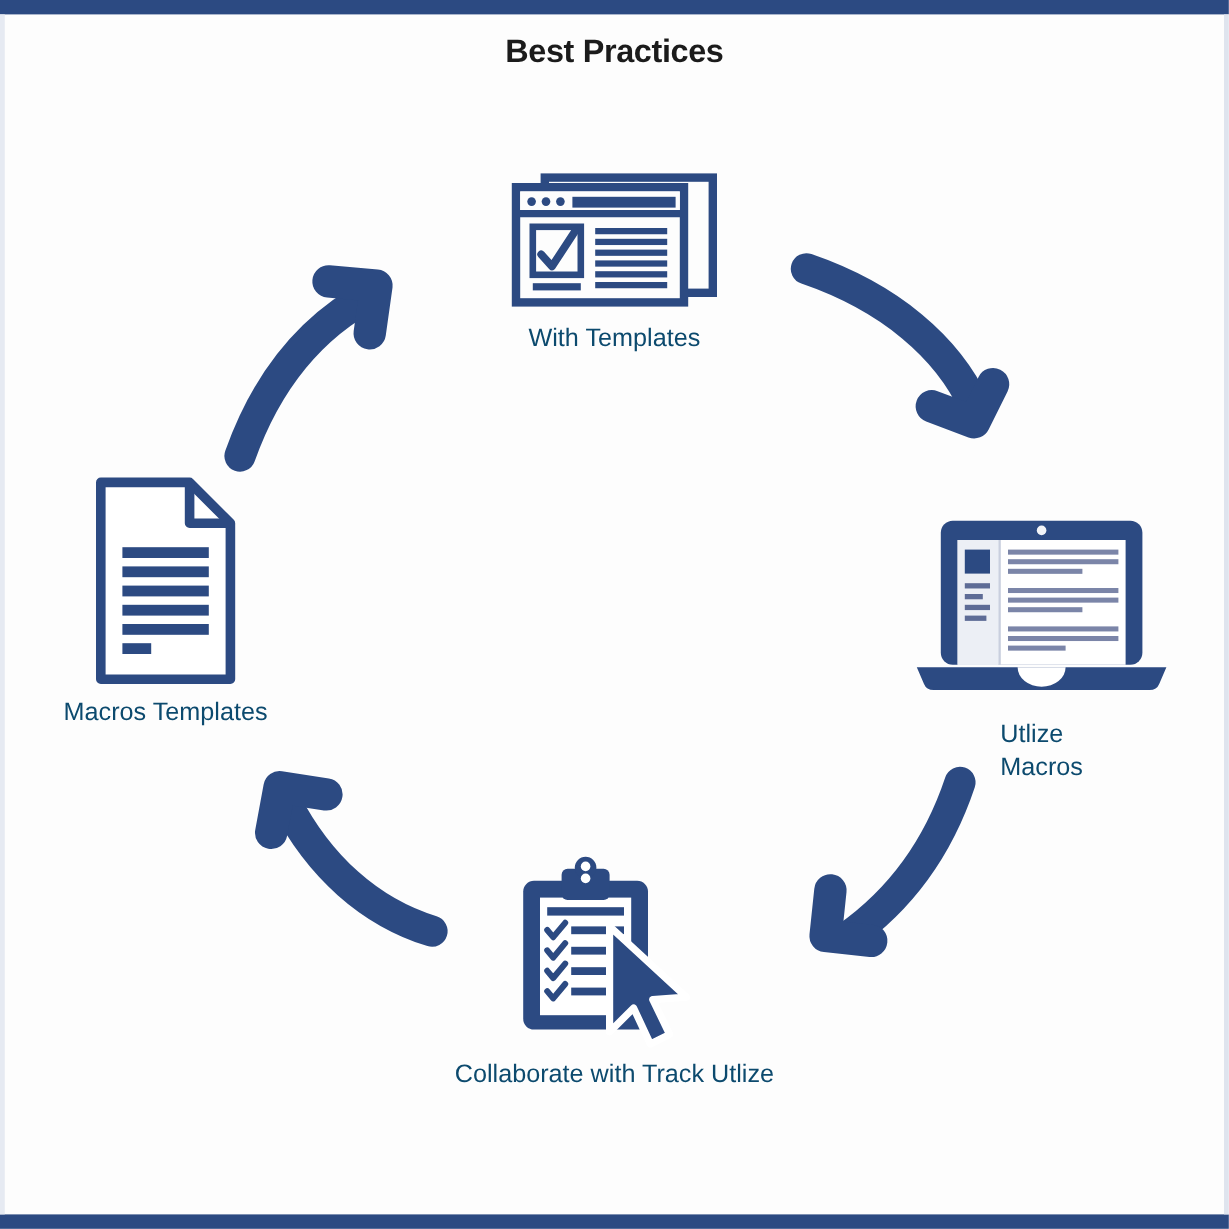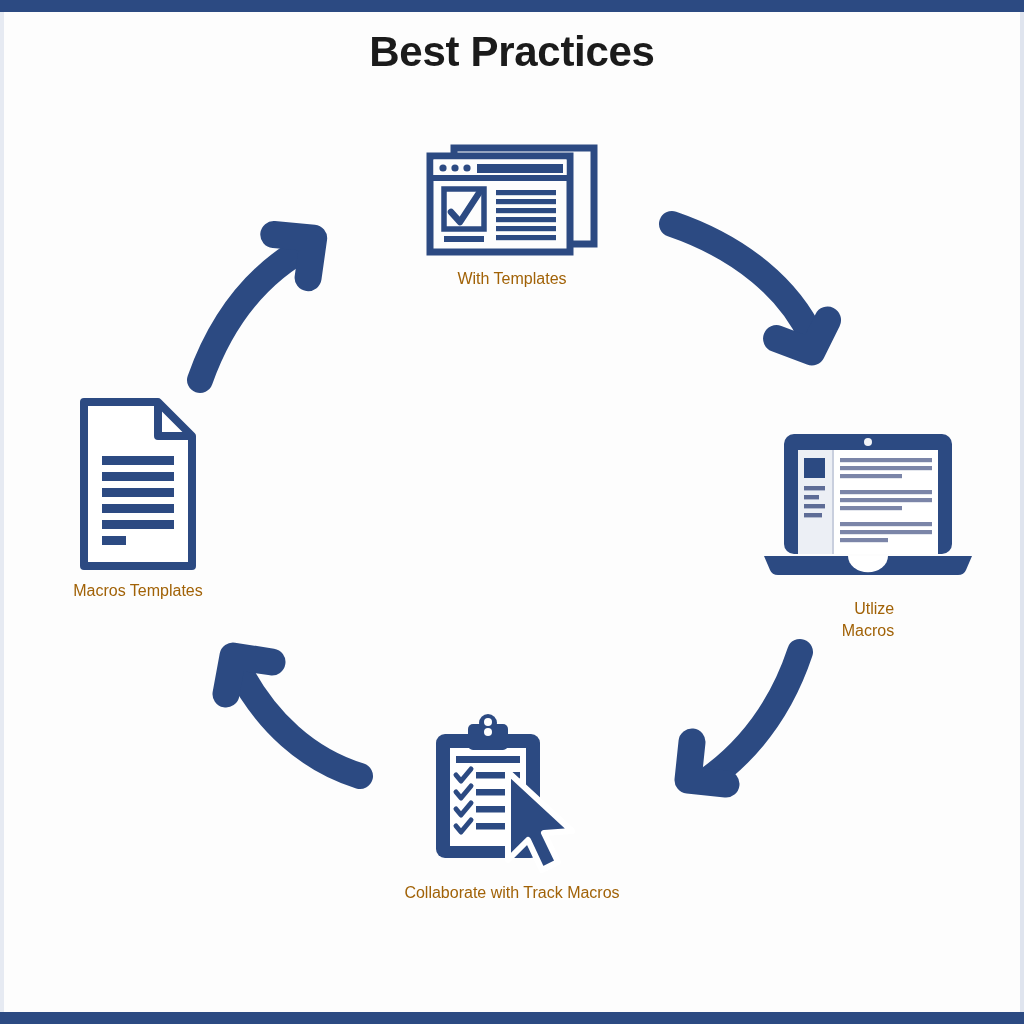--- a/index.html
+++ b/index.html
@@ -30,37 +30,37 @@
   .bar-left   { left: 0;  top: 12px; width: 4px;  height: 1000px; background: #e6eaf2; }
   .bar-right  { right: 0; top: 12px; width: 4px;  height: 1000px; background: #dfe4ee; }
 
   
   #page-title {
     position: absolute;
     top: 28px;
     left: 0;
     width: 1024px;
     text-align: center;
-    font-size: 42px;
+    font-size: 27px;
     font-weight: bold;
     color: #1b1b1b;
     letter-spacing: -0.3px;
   }
 
   
   .node {
     position: absolute;
     display: flex;
     flex-direction: column;
     align-items: center;
   }
   .node-label {
-    font-size: 16px;
-    color: #a16207;
-    text-align: right;
+    font-size: 21px;
+    color: #0c4a6e;
+    text-align: left;
     line-height: 1.35;
     white-space: pre-line;
     margin-top: 8px;
   }
   .node-icon { display: block; }
 
   #node-top       { left: 362px; top: 140px;  width: 300px; }
   #node-right     { left: 748px; top: 428px;  width: 240px; }
   #node-bottom    { left: 312px; top: 712px;  width: 400px; }
   #node-left      { left: 18px;  top: 396px;  width: 240px; }
@@ -197,21 +197,21 @@
       <rect x="52" y="60" width="44" height="6.5" fill="#2c4a82"></rect>
       <path d="M 32 80 l 5 6 l 10 -12" fill="none" stroke="#2c4a82" stroke-width="5" stroke-linecap="round" stroke-linejoin="round"></path>
       <rect x="52" y="77" width="44" height="6.5" fill="#2c4a82"></rect>
       <path d="M 32 97 l 5 6 l 10 -12" fill="none" stroke="#2c4a82" stroke-width="5" stroke-linecap="round" stroke-linejoin="round"></path>
       <rect x="52" y="94" width="44" height="6.5" fill="#2c4a82"></rect>
       <path d="M 32 114 l 5 6 l 10 -12" fill="none" stroke="#2c4a82" stroke-width="5" stroke-linecap="round" stroke-linejoin="round"></path>
       <rect x="52" y="111" width="44" height="6.5" fill="#2c4a82"></rect>
 
       <path d="M 84 60 L 84 148 L 104 128 L 118 158 L 134 150 L 120 121 L 148 119 Z" fill="#2c4a82" stroke="#ffffff" stroke-width="6" stroke-linejoin="round"></path>
     </svg>
-    <div class="node-label">Collaborate with Track Macros</div>
+    <div class="node-label">Collaborate with Track Utlize</div>
   </div>
 
   <div class="node" id="node-left">
     <svg class="node-icon" width="128" height="176" viewBox="0 0 128 176" xmlns="http://www.w3.org/2000/svg">
 
       <path d="M 10 6 H 84 L 118 40 V 170 H 10 Z" fill="#ffffff" stroke="#2c4a82" stroke-width="8" stroke-linejoin="round"></path>
       <path d="M 84 6 V 40 H 118" fill="none" stroke="#2c4a82" stroke-width="8" stroke-linejoin="round"></path>
 
       <rect x="28" y="60" width="72" height="9" fill="#2c4a82"></rect>
       <rect x="28" y="76" width="72" height="9" fill="#2c4a82"></rect>

